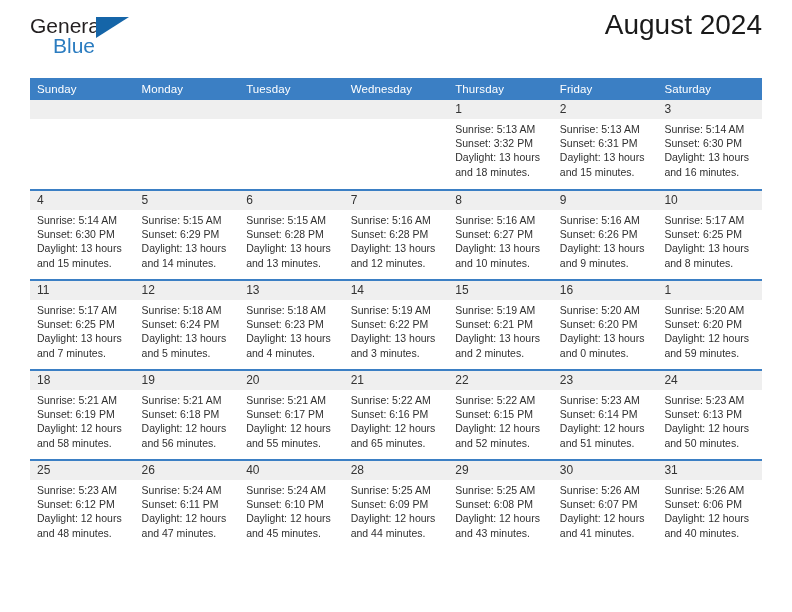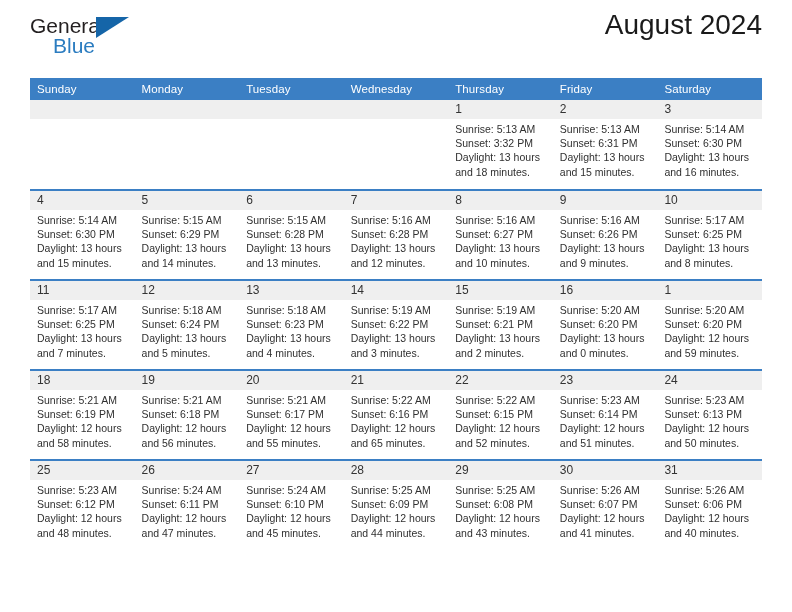--- a/index.html
+++ b/index.html
@@ -490,21 +490,21 @@
               <div class="details">
                 <div class="ln">Sunrise: 5:24 AM</div>
                 <div class="ln">Sunset: 6:11 PM</div>
                 <div class="ln">Daylight: 12 hours</div>
                 <div class="ln">and 47 minutes.</div>
               </div>
             </div>
           </td>
           <td>
             <div class="daycell">
-              <div class="daynum">27</div>
+              <div class="daynum">40</div>
               <div class="details">
                 <div class="ln">Sunrise: 5:24 AM</div>
                 <div class="ln">Sunset: 6:10 PM</div>
                 <div class="ln">Daylight: 12 hours</div>
                 <div class="ln">and 45 minutes.</div>
               </div>
             </div>
           </td>
           <td>
             <div class="daycell">

